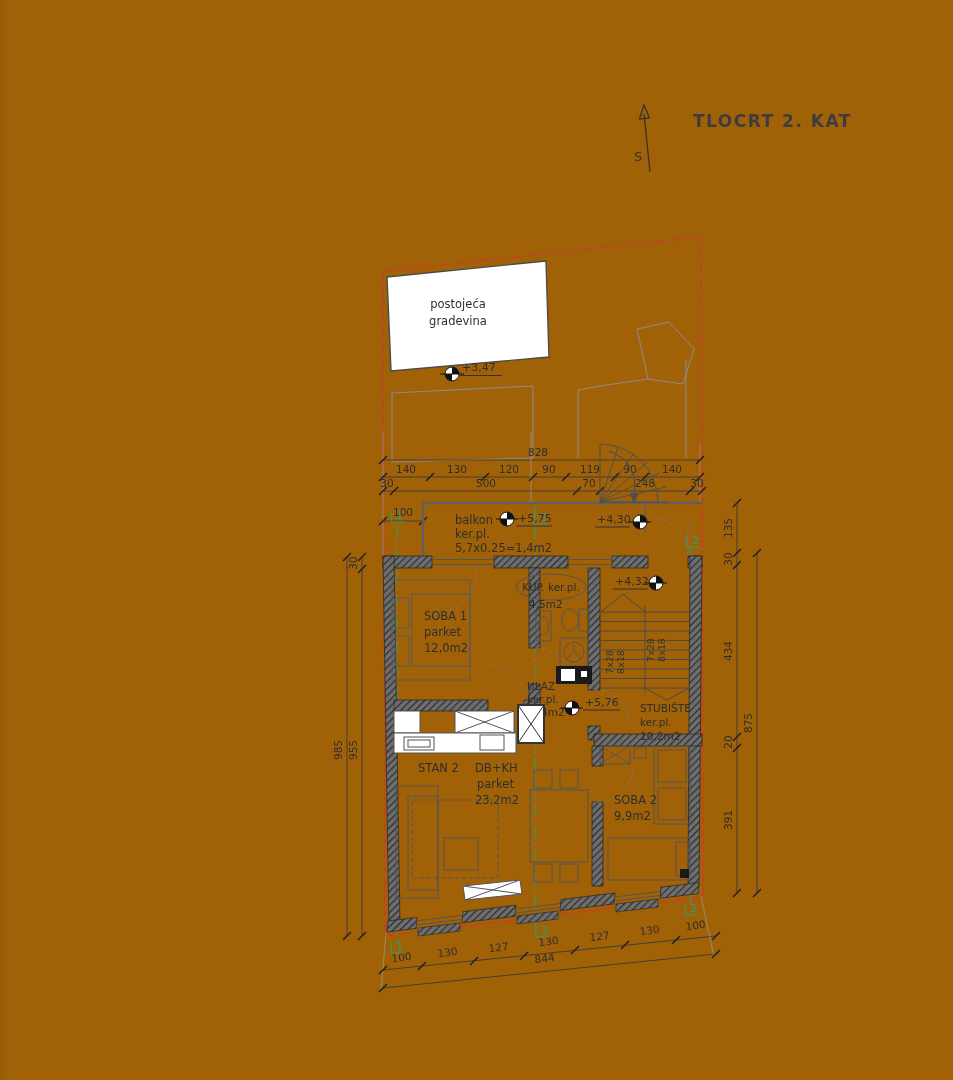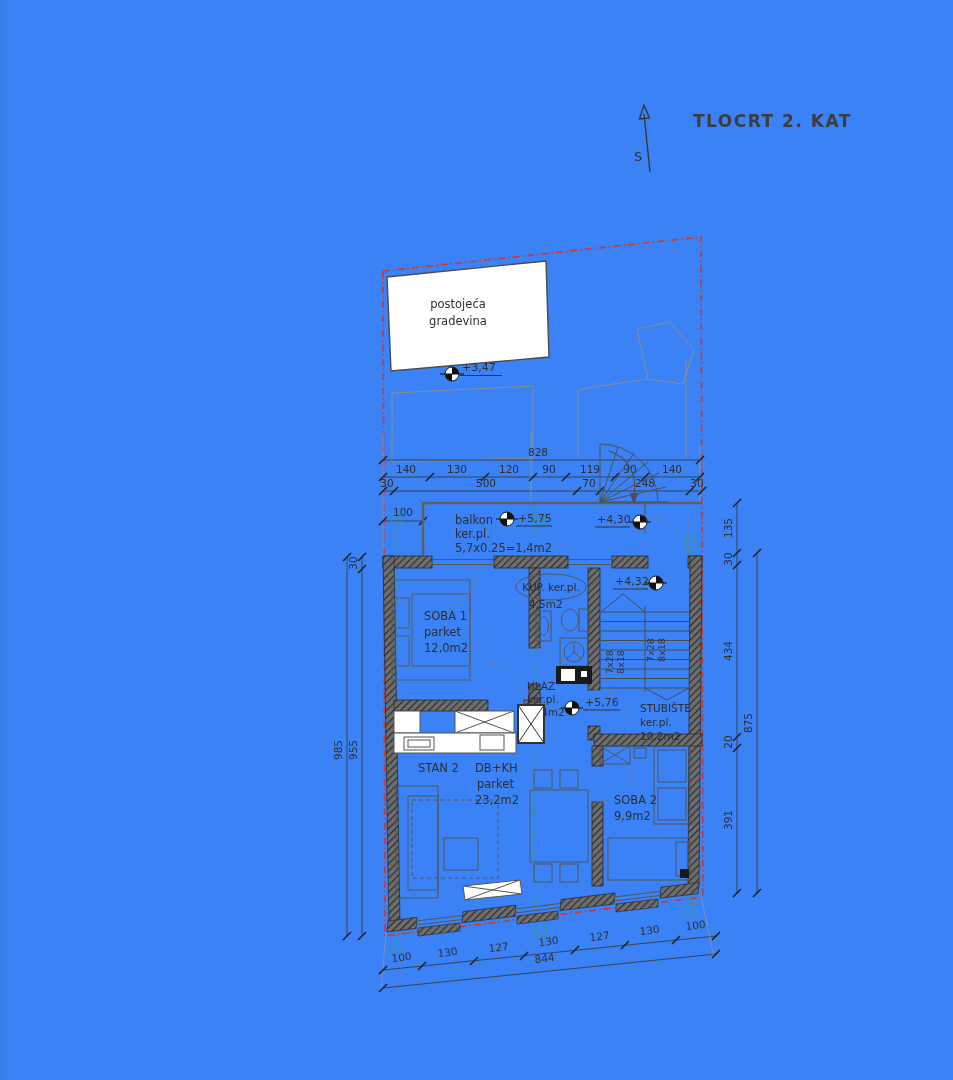--- a/index.html
+++ b/index.html
@@ -1,16 +1,16 @@
 <!DOCTYPE html>
 <html><head>
 <meta charset="utf-8">
 <style>
   html,body{margin:0;padding:0;background:#ffffff;}
-  .canvas{position:relative;width:953px;height:1080px;background:#3b82f6;overflow:hidden;
+  .canvas{position:relative;width:953px;height:1080px;background:#a16207;overflow:hidden;
           font-family:"DejaVu Sans", sans-serif;}
   .canvas:before{content:"";position:absolute;left:0;top:0;width:100%;height:100%;
           background:linear-gradient(90deg,rgba(0,0,0,.05),rgba(0,0,0,0) 12px);pointer-events:none;}
   svg{position:absolute;left:0;top:0;}
   text{fill:#2e2e2e;}
   .dim{font-size:10.5px;}
   .dimb{font-size:11px;}
   .room{font-size:11.5px;}
   .small{font-size:10.5px;}
   .grn{fill:#2f9e78;font-size:11px;}

